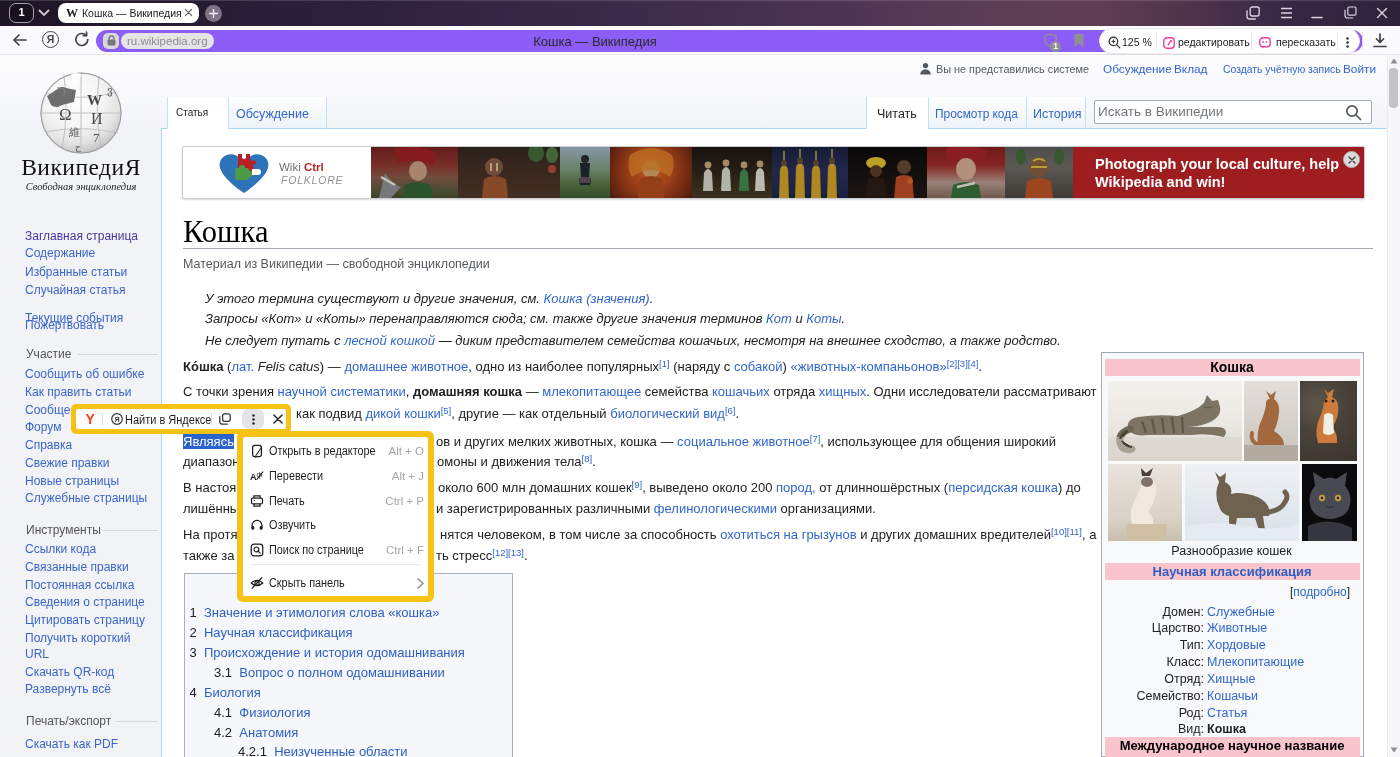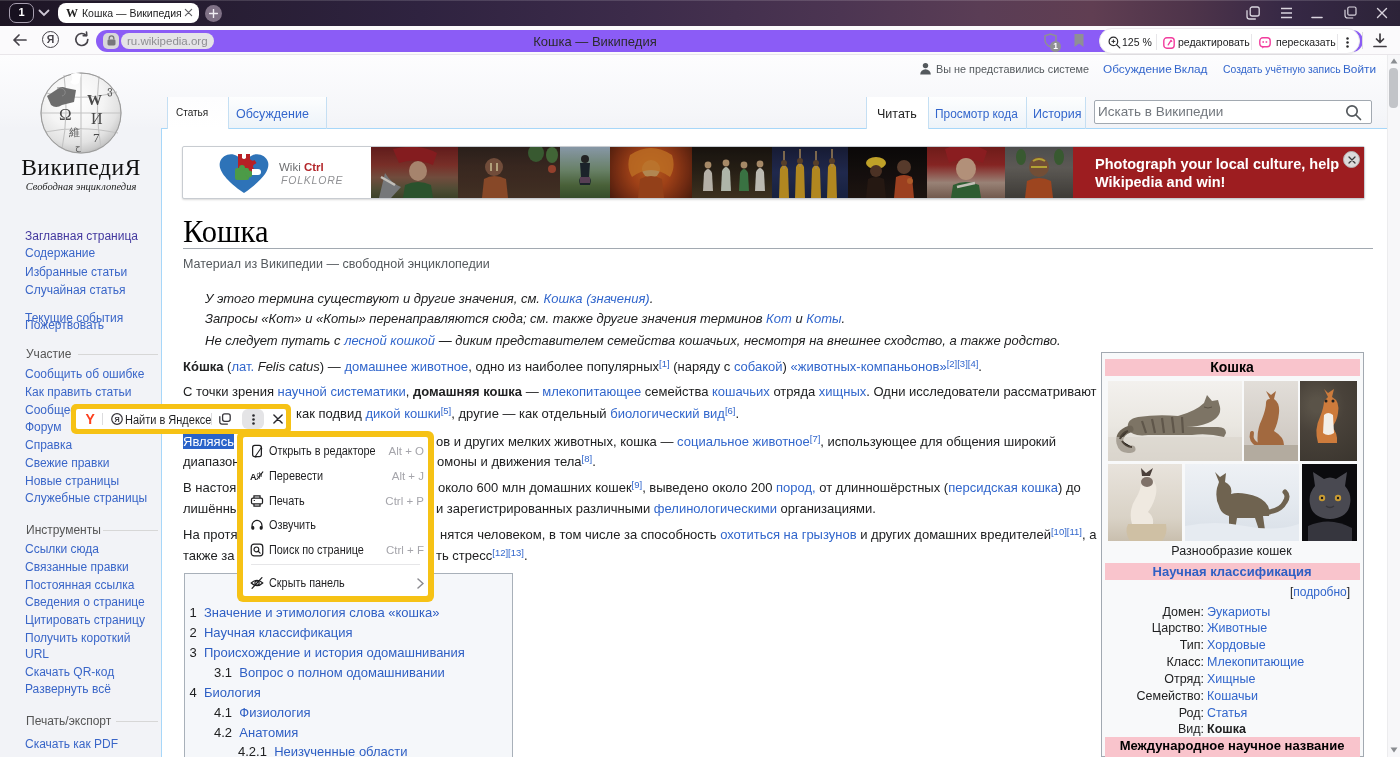--- a/index.html
+++ b/index.html
@@ -189,21 +189,21 @@
 <div class="slink" style="left:25px;top:330px">Как править статьи</div>
 <div class="slink" style="left:25px;top:347.7px">Сообщество</div>
 <div class="slink" style="left:25px;top:365.4px">Форум</div>
 <div class="slink" style="left:25px;top:383.1px">Справка</div>
 <div class="slink" style="left:25px;top:400.8px">Свежие правки</div>
 <div class="slink" style="left:25px;top:418.5px">Новые страницы</div>
 <div class="slink" style="left:25px;top:436.2px">Служебные страницы</div>
 
 <div class="shead" style="left:26px;top:467.5px">Инструменты</div>
 <div class="abs" style="left:103px;top:474.5px;width:55px;height:1px;background:#d7d7d7"></div>
-<div class="slink" style="left:25px;top:486.9px">Ссылки сюда</div>
+<div class="slink" style="left:25px;top:486.9px">Ссылки кода</div>
 <div class="slink" style="left:25px;top:504.7px">Связанные правки</div>
 <div class="slink" style="left:25px;top:522.5px">Постоянная ссылка</div>
 <div class="slink" style="left:25px;top:540.3px">Сведения о странице</div>
 <div class="slink" style="left:25px;top:558.1px">Цитировать страницу</div>
 <div class="slink" style="left:25px;top:575.9px">Получить короткий</div>
 <div class="slink" style="left:25px;top:591.5px">URL</div>
 <div class="slink" style="left:25px;top:609.5px">Скачать QR-код</div>
 <div class="slink" style="left:25px;top:627.3px">Развернуть всё</div>
 
 <div class="shead" style="left:26px;top:659px">Печать/экспорт</div>
@@ -431,21 +431,21 @@
           <circle cx="20" cy="34" r="1.2" fill="#1a1a1c"></circle>
           <circle cx="36" cy="34" r="1.2" fill="#1a1a1c"></circle>
           <path d="M24 42 q4 3 8 0" stroke="#35353b" stroke-width="1.4" fill="none"></path>
           <path d="M6 62 Q28 52 50 64 L50 77 L6 77 Z" fill="#36363e"></path>
         </svg>
 </div>
 <div class="abs" style="left:1100px;top:489px;width:263px;text-align:center;font-size:12.5px;color:#202122">Разнообразие кошек</div>
 <div class="abs" style="left:1104.5px;top:508px;width:255px;height:17px;background:#f9c4cc;text-align:center;font-size:13px;font-weight:bold;color:#2e5fc4;line-height:17px">Научная классификация</div>
 <div class="ibx-row" style="left:1290px;top:529px;font-size:12px">[<a style="color:#3166cc">подробно</a>]</div>
 <div class="ibx-row" style="left:1104px;top:548.5px;width:100px;text-align:right">Домен:</div>
-      <div class="ibx-row" style="left:1207px;top:548.5px"><a>Эукариоты</a></div>
+      <div class="ibx-row" style="left:1207px;top:548.5px"><a>Служебные</a></div>
 <div class="ibx-row" style="left:1104px;top:565.2px;width:100px;text-align:right">Царство:</div>
       <div class="ibx-row" style="left:1207px;top:565.2px"><a>Животные</a></div>
 <div class="ibx-row" style="left:1104px;top:581.8px;width:100px;text-align:right">Тип:</div>
       <div class="ibx-row" style="left:1207px;top:581.8px"><a>Хордовые</a></div>
 <div class="ibx-row" style="left:1104px;top:599px;width:100px;text-align:right">Класс:</div>
       <div class="ibx-row" style="left:1207px;top:599px"><a>Млекопитающие</a></div>
 <div class="ibx-row" style="left:1104px;top:616.2px;width:100px;text-align:right">Отряд:</div>
       <div class="ibx-row" style="left:1207px;top:616.2px"><a>Хищные</a></div>
 <div class="ibx-row" style="left:1104px;top:633.4px;width:100px;text-align:right">Семейство:</div>
       <div class="ibx-row" style="left:1207px;top:633.4px"><a>Кошачьи</a></div>

